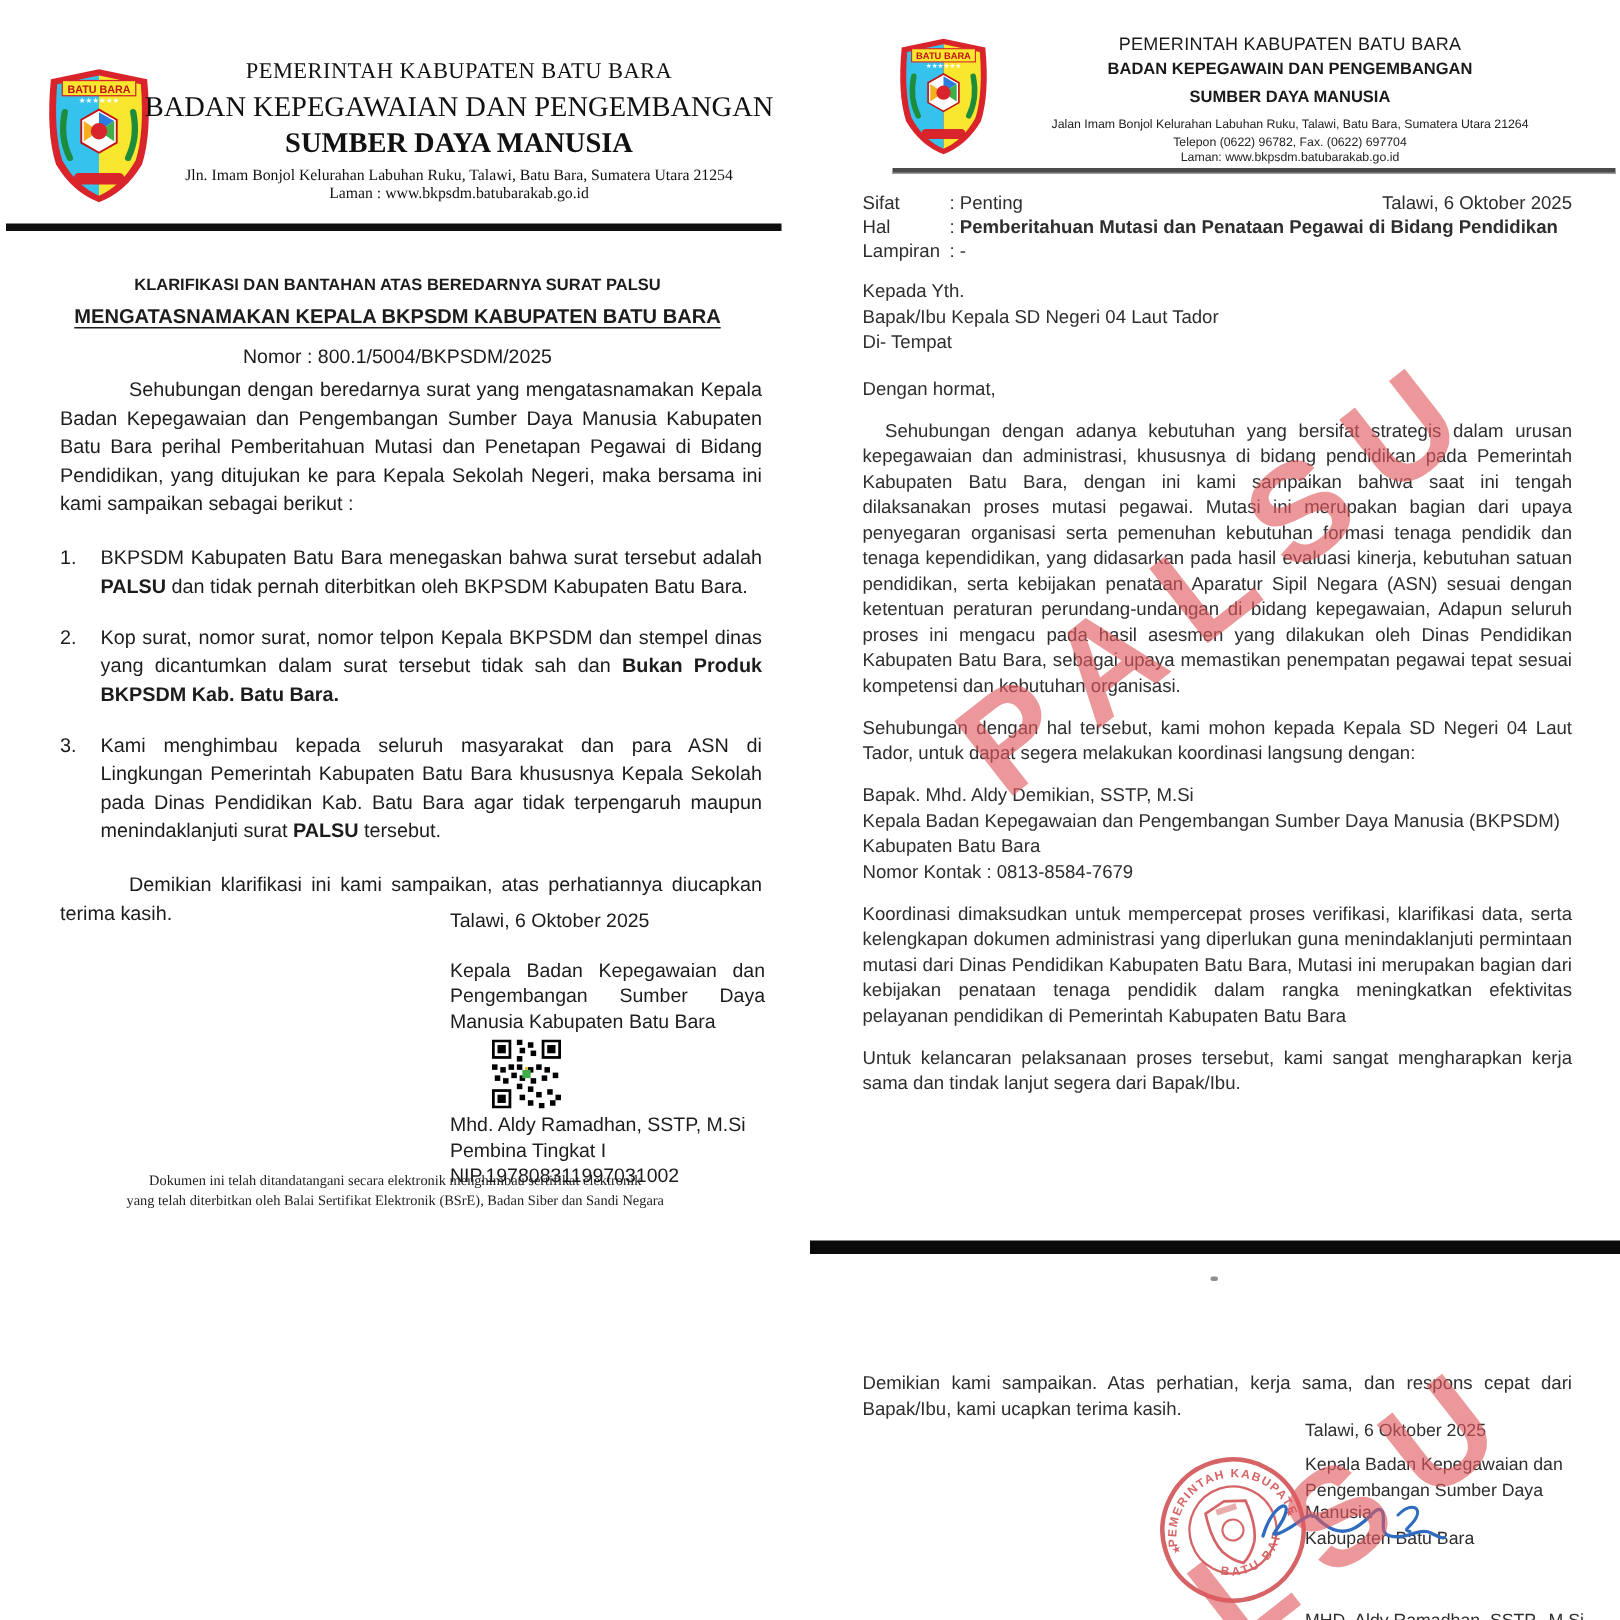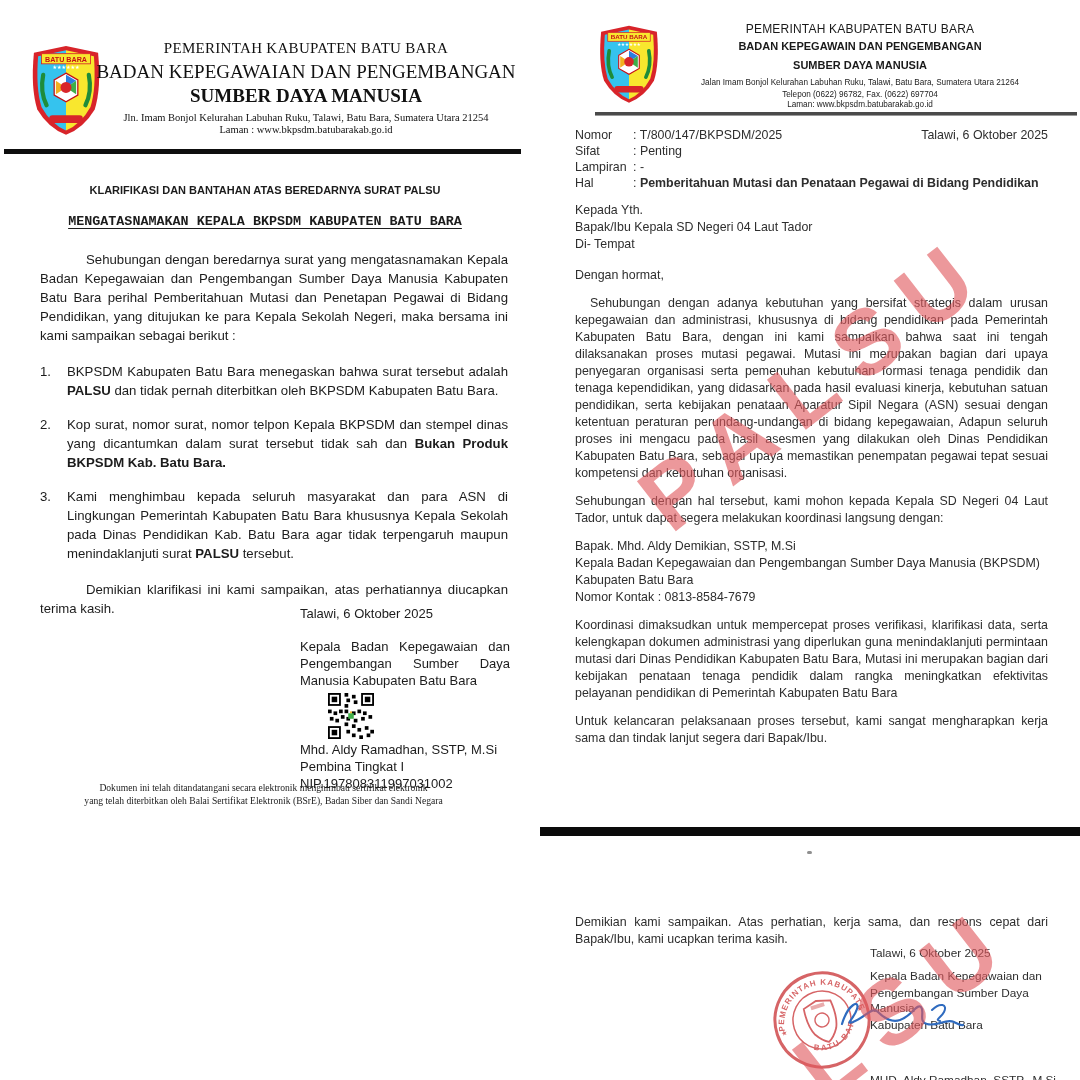--- a/index.html
+++ b/index.html
@@ -19,21 +19,21 @@
     font-family:"Liberation Serif",serif;color:#111;}
   .l-gov{font-size:15px;letter-spacing:.3px;}
   .l-agency{font-size:19px;font-weight:normal;line-height:24px;margin-top:3px;}
   .l-agency2{font-size:19px;font-weight:bold;line-height:24px;}
   .l-addr{font-size:10.5px;margin-top:4px;}
   .l-web{font-size:10.5px;margin-top:1px;}
   .l-rule{position:absolute;top:149px;left:4px;width:517px;height:5px;background:#0e0e0e;}
 
   .l-title{position:absolute;top:184px;left:36px;width:458px;text-align:center;}
   .l-title .t1{font-size:11px;font-weight:bold;}
-  .l-title .t2{font-size:13.4px;font-weight:bold;text-decoration:underline;text-underline-offset:3px;margin-top:18px;font-family:Liberation Mono, monospace;}
+  .l-title .t2{font-size:13.4px;font-weight:bold;text-decoration:underline;text-underline-offset:3px;margin-top:7px;}
   .l-title .nomor{font-size:13px;margin-top:12px;font-weight:normal;}
 
   .l-body{position:absolute;top:250px;left:40px;width:468px;font-size:13.2px;line-height:19px;text-align:justify;}
   .l-intro{text-indent:46px;}
   .l-list{margin-top:17px;}
   .l-item{display:flex;margin-top:15px;}
   .l-item .num{width:27px;flex:0 0 27px;}
   .l-item .itx{flex:1;text-align:justify;}
   .l-close{margin-top:17px;text-indent:46px;}
 
@@ -114,20 +114,21 @@
       <div class="l-agency2">SUMBER DAYA MANUSIA</div>
       <div class="l-addr">Jln. Imam Bonjol Kelurahan Labuhan Ruku, Talawi, Batu Bara, Sumatera Utara 21254</div>
       <div class="l-web">Laman : www.bkpsdm.batubarakab.go.id</div>
     </div>
   </div>
   <div class="l-rule"></div>
 
   <div class="l-title">
     <div class="t1">KLARIFIKASI DAN BANTAHAN ATAS BEREDARNYA SURAT PALSU</div>
     <div class="t2">MENGATASNAMAKAN KEPALA BKPSDM KABUPATEN BATU BARA</div>
+    <div class="nomor">Nomor : 800.1/5004/BKPSDM/2025</div>
   </div>
 
   <div class="l-body">
     <div class="l-intro">Sehubungan dengan beredarnya surat yang mengatasnamakan Kepala Badan Kepegawaian dan Pengembangan Sumber Daya Manusia Kabupaten Batu Bara perihal Pemberitahuan Mutasi dan Penetapan Pegawai di Bidang Pendidikan, yang ditujukan ke para Kepala Sekolah Negeri, maka bersama ini kami sampaikan sebagai berikut :</div>
     <div class="l-list">
       <div class="l-item">
         <span class="num">1.</span>
         <span class="itx"><span>BKPSDM Kabupaten Batu Bara menegaskan bahwa surat tersebut adalah </span><b>PALSU</b><span> dan tidak pernah diterbitkan oleh BKPSDM Kabupaten Batu Bara.</span></span>
       </div>
       <div class="l-item">
@@ -226,34 +227,30 @@
       <div class="r-addr">Jalan Imam Bonjol Kelurahan Labuhan Ruku, Talawi, Batu Bara, Sumatera Utara 21264</div>
       <div class="r-phone">Telepon (0622) 96782, Fax. (0622) 697704</div>
       <div class="r-web">Laman: www.bkpsdm.batubarakab.go.id</div>
     </div>
   </div>
   <div class="r-rule"></div>
 
   <div class="r-body">
     <div style="position:relative;">
       <div class="meta-row">
-          <span class="lbl">Nomor</span>
-          <span>: T/800/147/BKPSDM/2025</span>
-        </div>
-      <div class="meta-row">
           <span class="lbl">Sifat</span>
           <span>: Penting</span>
         </div>
       <div class="meta-row">
+          <span class="lbl">Hal</span>
+          <span><span>: </span><span class="hal-val">Pemberitahuan Mutasi dan Penataan Pegawai di Bidang Pendidikan</span></span>
+        </div>
+      <div class="meta-row">
           <span class="lbl">Lampiran</span>
           <span>: -</span>
-        </div>
-      <div class="meta-row">
-          <span class="lbl">Hal</span>
-          <span><span>: </span><span class="hal-val">Pemberitahuan Mutasi dan Penataan Pegawai di Bidang Pendidikan</span></span>
         </div>
       <div class="r-date">Talawi, 6 Oktober 2025</div>
     </div>
 
     <div class="r-recipient">
       <div>Kepada Yth.</div>
       <div>Bapak/Ibu Kepala SD Negeri 04 Laut Tador</div>
       <div>Di- Tempat</div>
     </div>
 

